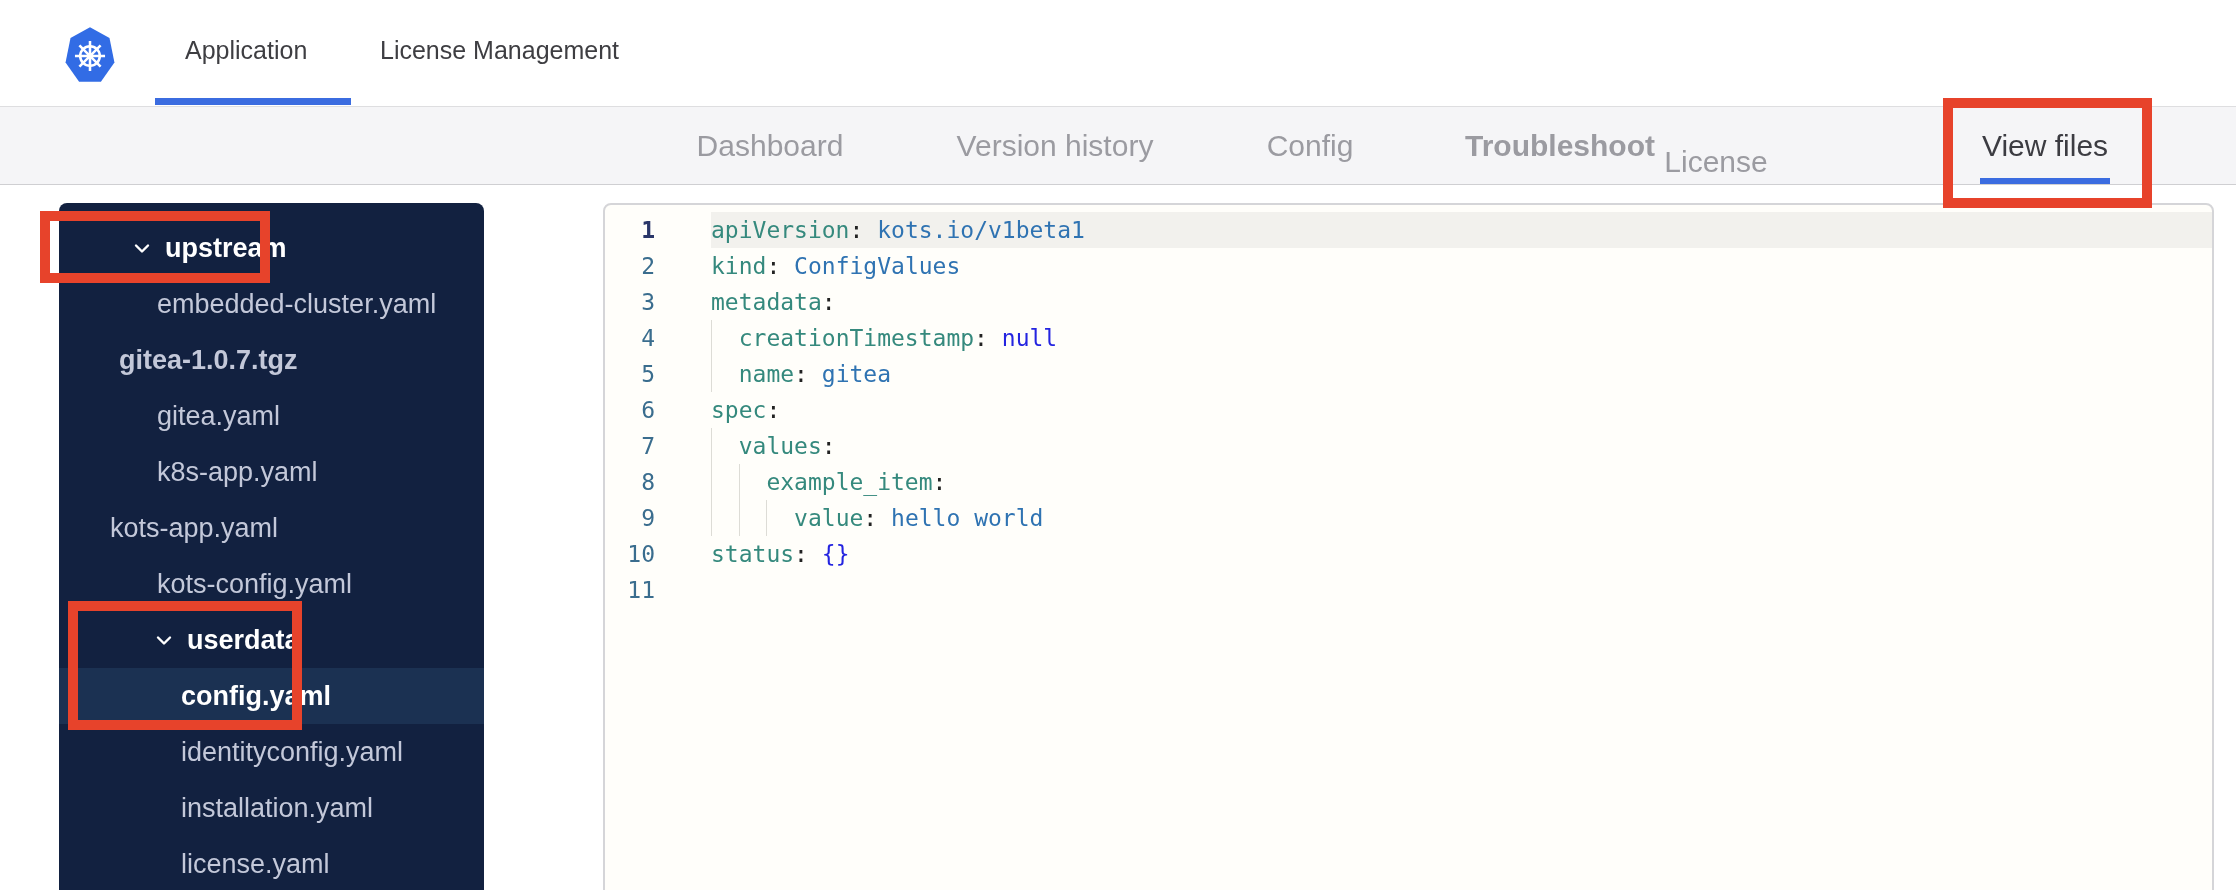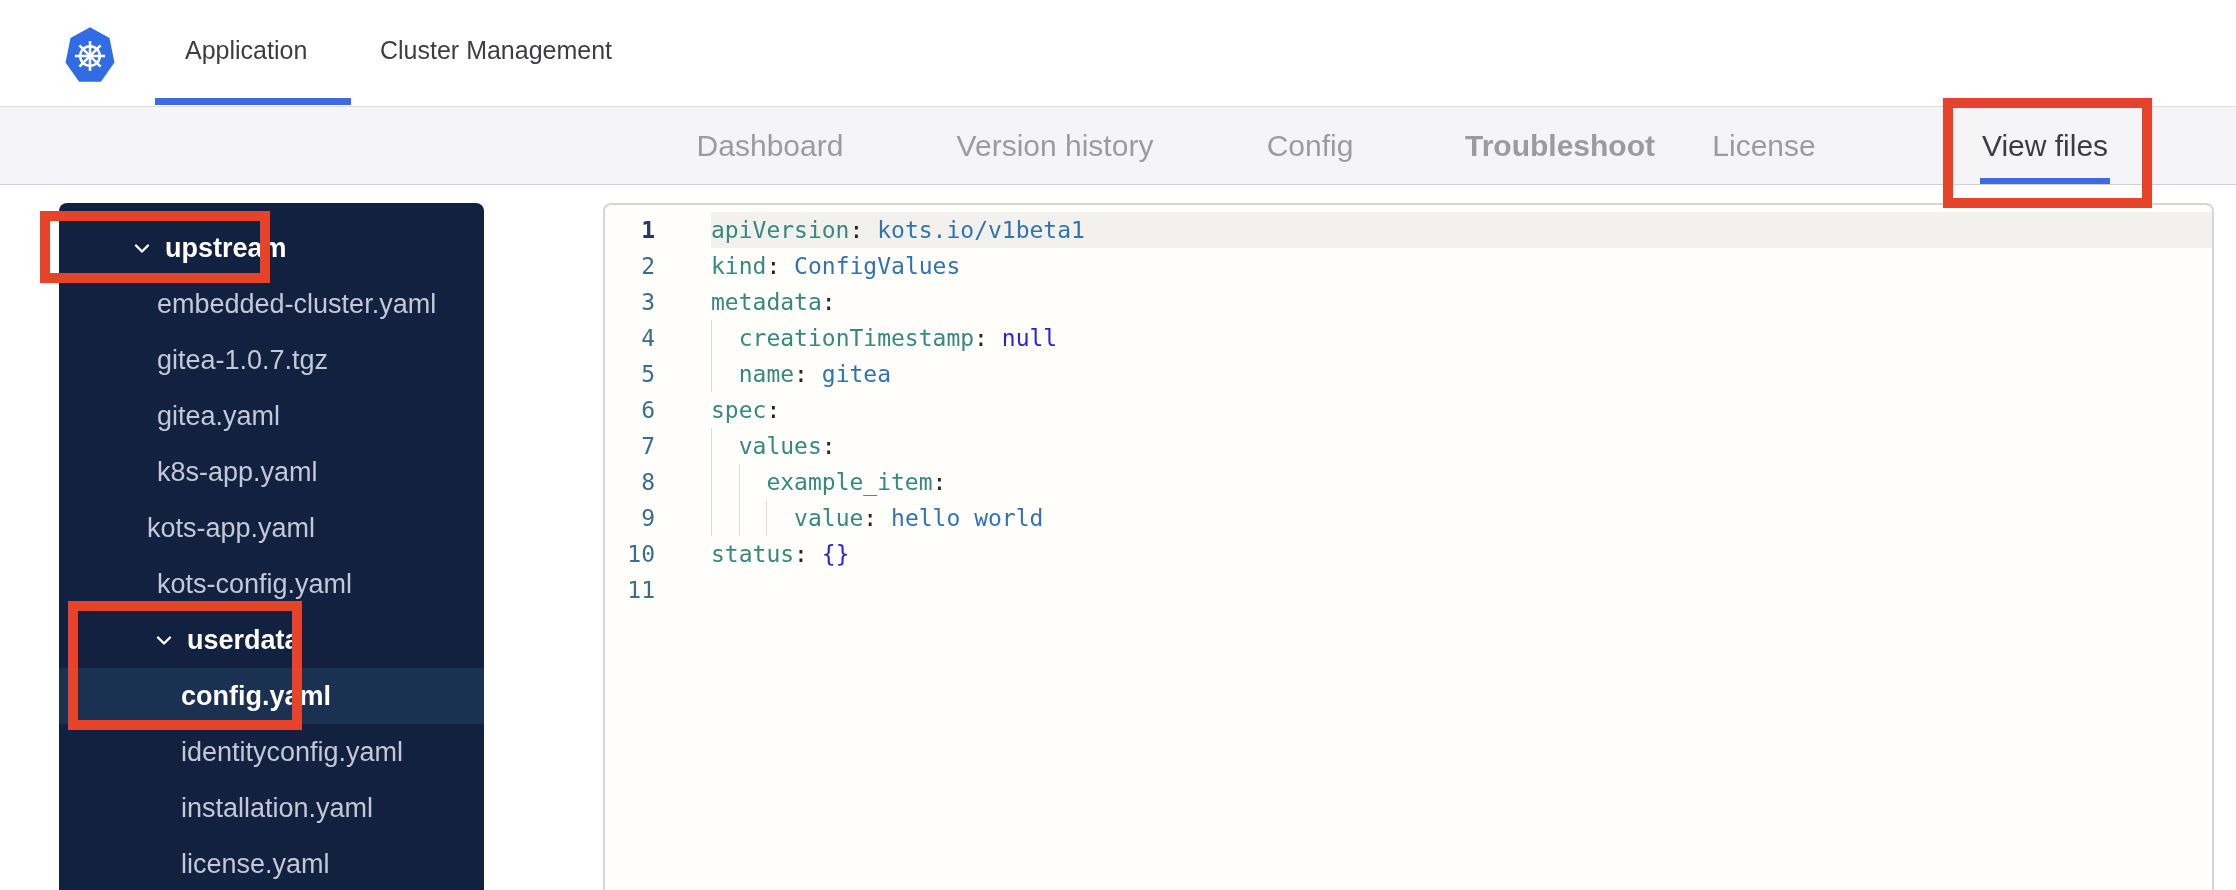--- a/index.html
+++ b/index.html
@@ -64,54 +64,54 @@
           <circle cx="12" cy="12" r="6.2"></circle>
           <line x1="12" y1="2.5" x2="12" y2="21.5"></line>
           <line x1="2.5" y1="12" x2="21.5" y2="12"></line>
           <line x1="5.3" y1="5.3" x2="18.7" y2="18.7"></line>
           <line x1="18.7" y1="5.3" x2="5.3" y2="18.7"></line>
         </g>
         <circle cx="12" cy="12" r="2.1" fill="#fff"></circle>
       </svg>
     </div>
     <span class="header-tab" style="left:185px;">Application</span>
-    <span class="header-tab" style="left:380px;">Cluster Management</span>
+    <span class="header-tab" style="left:380px;">License Management</span>
     <div class="header-underline"></div>
   </div>
 
   <div class="nav">
     <span class="nav-item" style="left:770px;">Dashboard</span>
     <span class="nav-item" style="left:1055px;">Version history</span>
     <span class="nav-item" style="left:1310px;">Config</span>
     <span class="nav-item" style="left:1560px;font-weight:bold;">Troubleshoot</span>
-    <span class="nav-item" style="left:1764px;">License</span>
+    <span class="nav-item" style="left:1716px;margin-top:16px;">License</span>
     <span class="nav-item active" style="left:2045px;">View files</span>
     <div class="nav-underline"></div>
   </div>
 
   <div class="sidebar" id="tree">
       <div class="tree-row folder" style="padding-left: 71px;">
         <svg class="chev" viewBox="0 0 24 24">
           <polyline points="6,9.5 12,15.5 18,9.5" fill="none" stroke="#fff" stroke-width="2.4" stroke-linecap="round" stroke-linejoin="round"></polyline>
         </svg>
         <span>upstream</span>
       </div>
       <div class="tree-row" style="padding-left: 98px;">
         <span>embedded-cluster.yaml</span>
       </div>
-      <div class="tree-row" style="padding-left: 98px;">
+      <div class="tree-row" style="padding-left: 60px; font-weight: bold;">
         <span>gitea-1.0.7.tgz</span>
       </div>
       <div class="tree-row" style="padding-left: 98px;">
         <span>gitea.yaml</span>
       </div>
       <div class="tree-row" style="padding-left: 98px;">
         <span>k8s-app.yaml</span>
       </div>
-      <div class="tree-row" style="padding-left: 88px;">
+      <div class="tree-row" style="padding-left: 51px;">
         <span>kots-app.yaml</span>
       </div>
       <div class="tree-row" style="padding-left: 98px;">
         <span>kots-config.yaml</span>
       </div>
       <div class="tree-row folder" style="padding-left: 93px;">
         <svg class="chev" viewBox="0 0 24 24">
           <polyline points="6,9.5 12,15.5 18,9.5" fill="none" stroke="#fff" stroke-width="2.4" stroke-linecap="round" stroke-linejoin="round"></polyline>
         </svg>
         <span>userdata</span>

